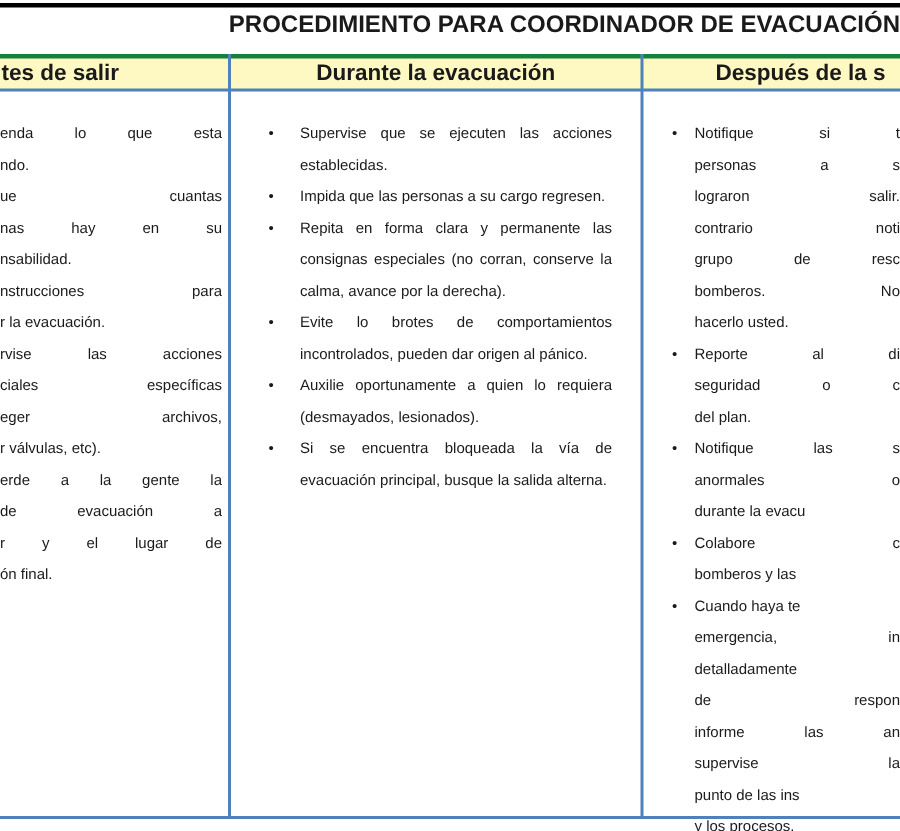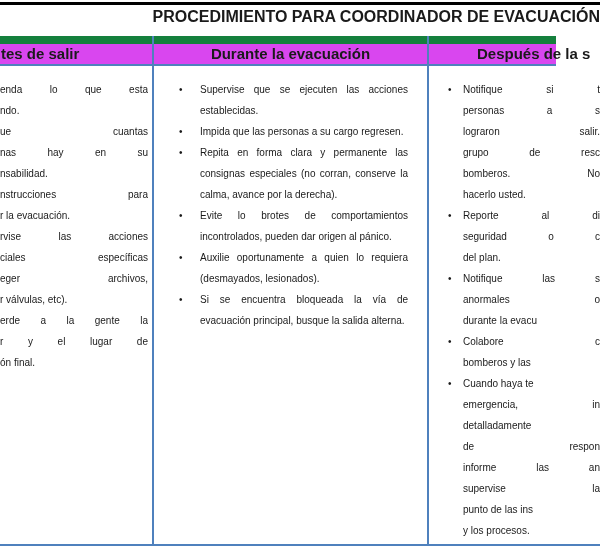--- a/index.html
+++ b/index.html
@@ -8,22 +8,22 @@
     background:#ffffff; font-family:"Liberation Sans", sans-serif; color:#1a1a1a;
   }
   
   .title-top-border { position:absolute; top:2px; left:0; width:600px; height:3px; background:#000000; }
   .page-title {
     position:absolute; top:7px; left:0; width:600px; text-align:right;
     font-weight:bold; font-size:16px; line-height:20px; white-space:nowrap;
   }
   
   .header-row {
-    position:absolute; top:36px; left:0; width:556px; height:20px;
-    background:#d946ef; border-top:8px solid #15803d; border-bottom:2px solid #4F81BD;
+    position:absolute; top:36px; left:0; width:600px; height:20px;
+    background:#fef9c3; border-top:3px solid #15803d; border-bottom:2px solid #4F81BD;
   }
   .hcell { position:absolute; top:0; height:20px; line-height:20px; font-weight:bold; font-size:15px; white-space:nowrap; overflow:hidden; }
   .hcell.antes   { left:0;   width:153px; text-align:left; padding-left:1px; }
   .hcell.durante { left:153px; width:275px; text-align:center; }
   .hcell.despues { left:428px; width:172px; text-align:left; padding-left:49px; overflow:visible; }
   
   .vline { position:absolute; top:36px; width:2px; height:509px; background:#4F81BD; }
   .vline.v1 { left:152px; }
   .vline.v2 { left:427px; }
   .row-bottom-border { position:absolute; top:544px; left:0; width:600px; height:2px; background:#4F81BD; }
@@ -68,20 +68,21 @@
     <div class="line j">ue cuantas</div>
     <div class="line j">nas hay en su</div>
     <div class="line l">nsabilidad.</div>
     <div class="line j">nstrucciones para</div>
     <div class="line l">r la evacuación.</div>
     <div class="line j">rvise las acciones</div>
     <div class="line j">ciales específicas</div>
     <div class="line j">eger archivos,</div>
     <div class="line l">r válvulas, etc).</div>
     <div class="line j">erde a la gente la</div>
+    <div class="line j">de evacuación a</div>
     <div class="line j">r y el lugar de</div>
     <div class="line l">ón final.</div>
   </div>
 
   <div class="col col-durante">
     <div class="b-item">
       <span class="blt">•</span>
       <div class="btxt">Supervise que se ejecuten las acciones establecidas.</div>
     </div>
     <div class="b-item">
@@ -103,20 +104,21 @@
     <div class="b-item">
       <span class="blt">•</span>
       <div class="btxt">Si se encuentra bloqueada la vía de evacuación principal, busque la salida alterna.</div>
     </div>
   </div>
 
   <div class="col col-despues">
     <div class="line j"><span class="blt-abs">•</span><span>Notifique si t</span></div>
     <div class="line j">personas a s</div>
     <div class="line j">lograron salir.</div>
+    <div class="line j">contrario noti</div>
     <div class="line j">grupo de resc</div>
     <div class="line j">bomberos. No</div>
     <div class="line l">hacerlo usted.</div>
     <div class="line j"><span class="blt-abs">•</span><span>Reporte al di</span></div>
     <div class="line j">seguridad o c</div>
     <div class="line l">del plan.</div>
     <div class="line j"><span class="blt-abs">•</span><span>Notifique las s</span></div>
     <div class="line j">anormales o</div>
     <div class="line l">durante la evacu</div>
     <div class="line j"><span class="blt-abs">•</span><span>Colabore c</span></div>

